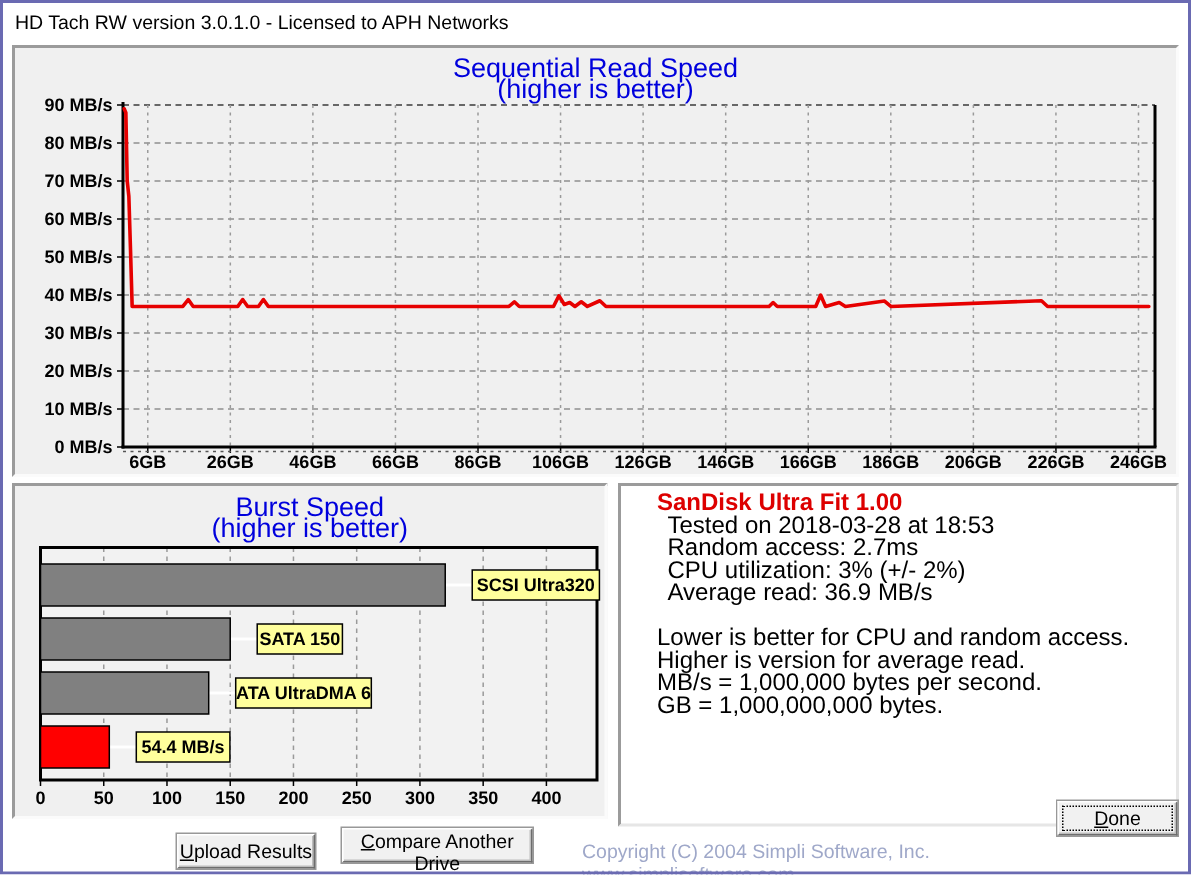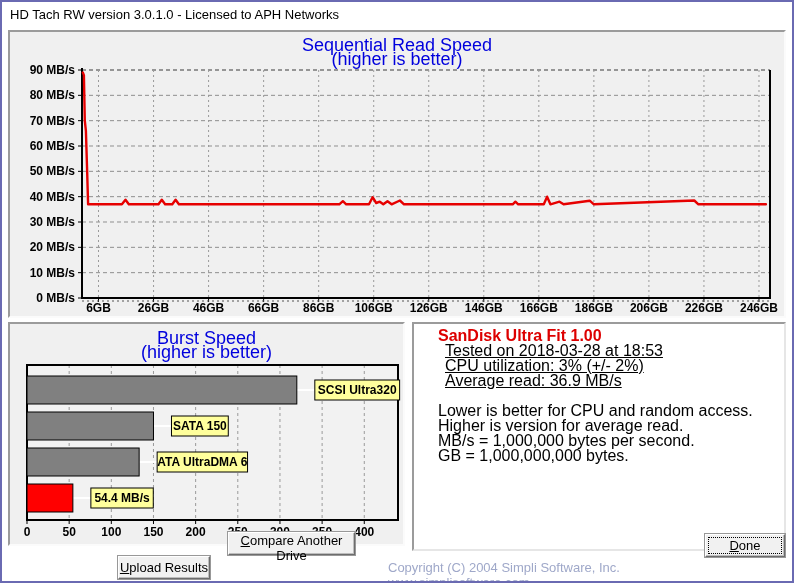--- a/index.html
+++ b/index.html
@@ -33,34 +33,34 @@
   .tick{font:bold 12px "Liberation Sans",sans-serif;fill:#000;}
   .barlabel{font:600 12px "Liberation Sans",sans-serif;fill:#000;}
 
   .info-panel{
     position:absolute;left:412px;top:322px;width:374px;height:229px;
     background:#ffffff;border:2px solid;border-color:#9b9b9b #e6e6e6 #e6e6e6 #9b9b9b;
     box-sizing:border-box;padding:4px 24px;
     font-size:16px;line-height:15px;color:#000;
   }
   .drive-title{color:#dd0000;font-weight:bold;}
-  .detail{padding-left:7px;text-decoration:underline;}
+  .detail{padding-left:7px;}
   .spacer{height:15px;}
 
   button.btn{
     position:absolute;height:23px;
     background:#f1f1f1;color:#000;
     font:13px "Liberation Sans",sans-serif;
     border:1px solid;border-color:#ffffff #6d6d6d #6d6d6d #ffffff;
     box-shadow:0 0 0 1px #989898, inset -1px -1px 0 #bdbdbd;
     padding:0;cursor:pointer;
   }
   .btn-save{left:8px;top:584px;width:98px;}
   .btn-upload{left:118px;top:556px;width:92px;}
-  .btn-compare{left:228px;top:532px;width:127px;}
+  .btn-compare{left:228px;top:552px;width:127px;}
   .btn-done{
     left:705px;top:534px;width:80px;height:27px;
     box-shadow:0 0 0 1px #000000, inset -1px -1px 0 #bdbdbd;
   }
   .focusring{position:absolute;inset:2px;border:1px dotted #000;pointer-events:none;}
   .btnlabel{display:block;}
   .btnlabel u{text-decoration:underline;}
 
   .copyright{
     position:absolute;left:388px;top:560px;width:310px;
@@ -202,20 +202,21 @@
       <rect x="80.86909090909091" y="164" width="62.4" height="20" fill="#ffff9c" stroke="#000" stroke-width="1"></rect>
       <text x="112.06909090909092" y="178" text-anchor="middle" class="barlabel">54.4 MB/s</text>
     </svg>
   <div class="chart-title">Burst Speed</div>
   <div class="chart-sub">(higher is better)</div>
 </div>
 
 <div class="info-panel">
   <div class="drive-title">SanDisk Ultra Fit 1.00</div>
   <div class="detail">Tested on 2018-03-28 at 18:53</div>
+  <div class="detail">Random access: 2.7ms</div>
   <div class="detail">CPU utilization: 3% (+/- 2%)</div>
   <div class="detail">Average read: 36.9 MB/s</div>
   <div class="spacer"></div>
   <div>Lower is better for CPU and random access.</div>
   <div>Higher is version for average read.</div>
   <div>MB/s = 1,000,000 bytes per second.</div>
   <div>GB = 1,000,000,000 bytes.</div>
 </div>
 
 <button class="btn btn-save">

